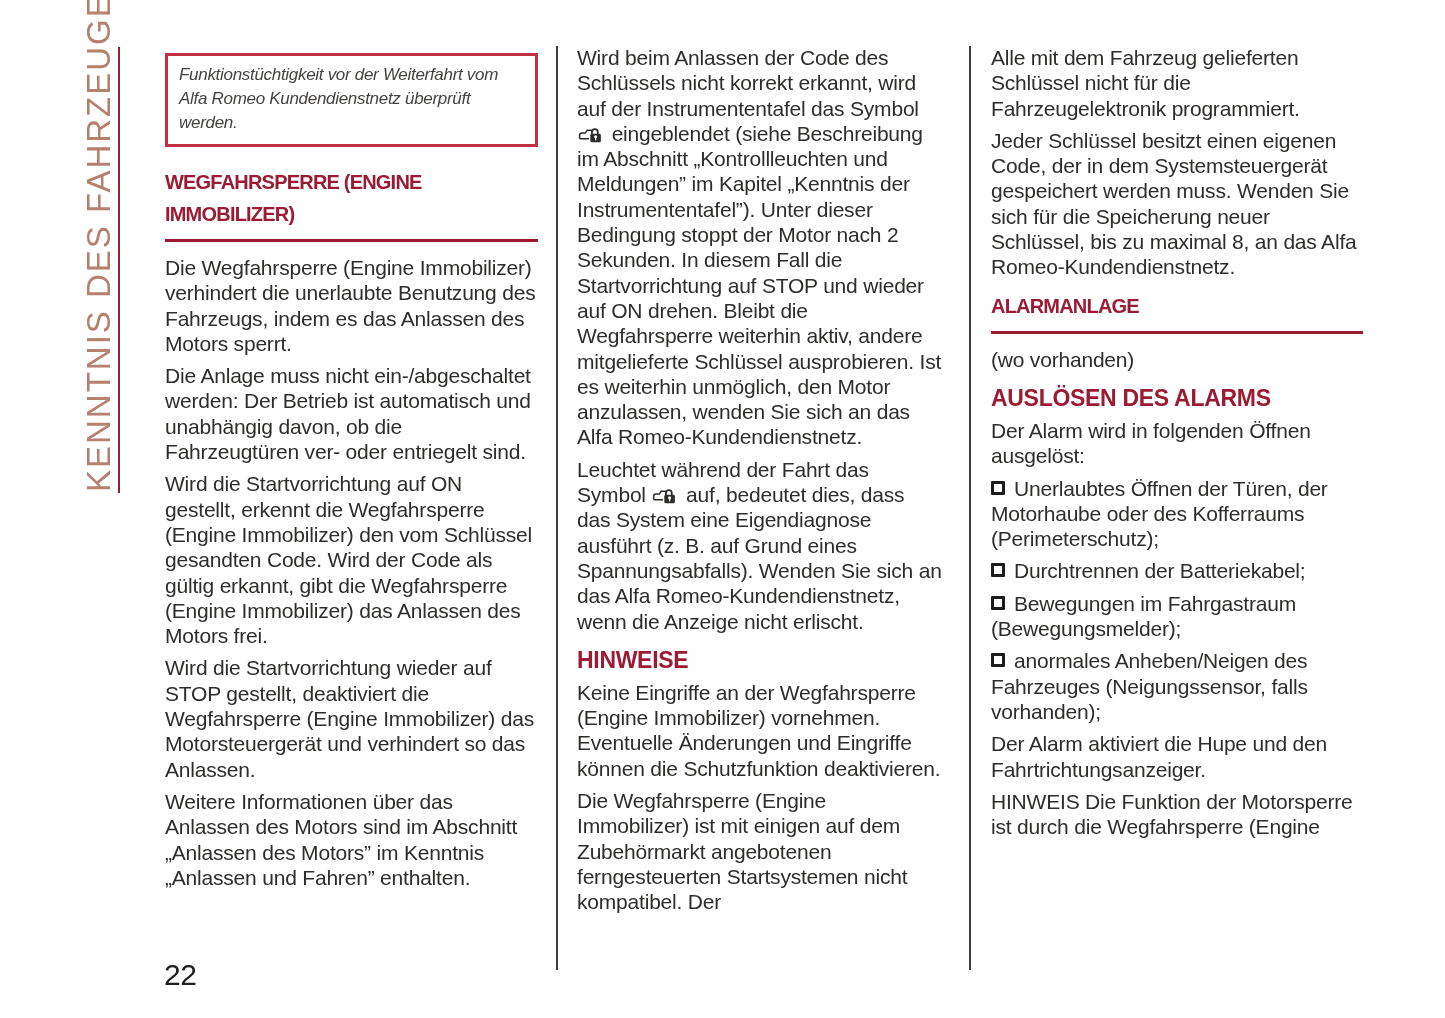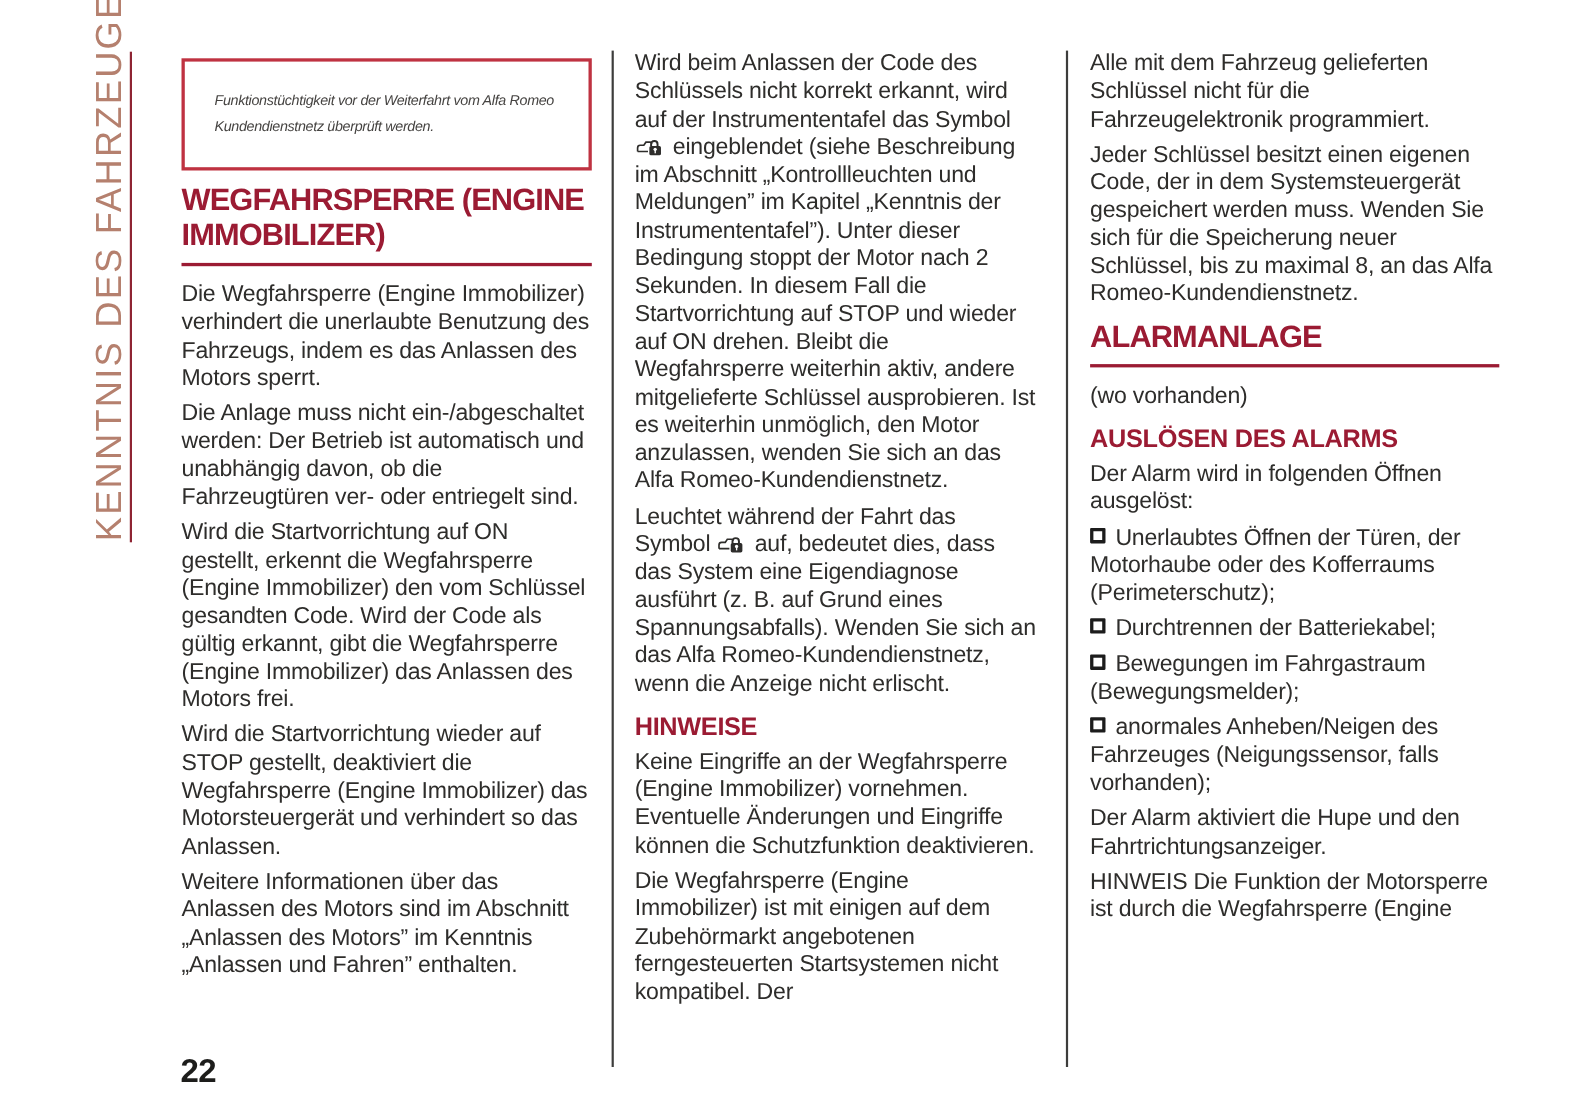--- a/index.html
+++ b/index.html
@@ -26,40 +26,40 @@
     width:2px;height:446px;background:#8e2433;
   }
 
   
   .note-box{
     position:absolute;left:165px;top:53px;width:373px;
     box-sizing:border-box;border:3px solid #bf3241;
     padding:7px 10px 9px 11px;min-height:77px;
   }
   .note-box p{
-    margin:16px;font-style:italic;font-size:13px;line-height:24px;
+    margin:0;font-style:italic;font-size:17px;line-height:24px;
     letter-spacing:-0.3px;color:#454341;
   }
 
   
   .sep{position:absolute;top:46px;width:2px;height:924px;background:#3d3d3c;}
   .sep-1{left:556px;}
   .sep-2{left:969px;}
 
   
   .col{
     position:absolute;color:#2e2d2b;
     font-size:21px;line-height:25.3px;letter-spacing:-0.2px;
   }
   .col-left{left:165px;top:166px;width:373px;}
   .col-middle{left:577px;top:45px;width:366px;}
   .col-right{left:991px;top:45px;width:372px;}
 
   .h1{
-    color:#9b1b33;font-size:28px;line-height:32px;font-weight:800;
+    color:#9b1b33;font-size:20px;line-height:32px;font-weight:800;
     letter-spacing:-0.8px;border-bottom:3px solid #9b1b33;
     padding-bottom:9px;margin:0 0 13px 0;
   }
   .col .h1:not(:first-child){margin-top:10px;}
   .h2{
     color:#9b1b33;font-size:23px;line-height:26px;font-weight:800;
     letter-spacing:-0.3px;margin:0 0 7px 0;
   }
   .col .h2:not(:first-child){margin-top:13px;}
   .para{margin:0 0 7px 0;}
@@ -71,21 +71,21 @@
     margin-right:9px;position:relative;top:-1px;
   }
 
   
   .inline-icon{
     display:inline-block;vertical-align:-2px;margin:0 3px 0 1px;
   }
 
   .page-number{
     position:absolute;left:164px;top:958px;
-    font-size:30px;font-weight:700;letter-spacing:-0.5px;color:#1d1d1b;
+    font-size:30px;font-weight:400;letter-spacing:-0.5px;color:#1d1d1b;
   }
 </style>
 </head>
 <body>
 
 <div class="page">
 
   <div class="sidebar-title">KENNTNIS DES FAHRZEUGES</div>
 
   <div class="sidebar-rule"></div>

